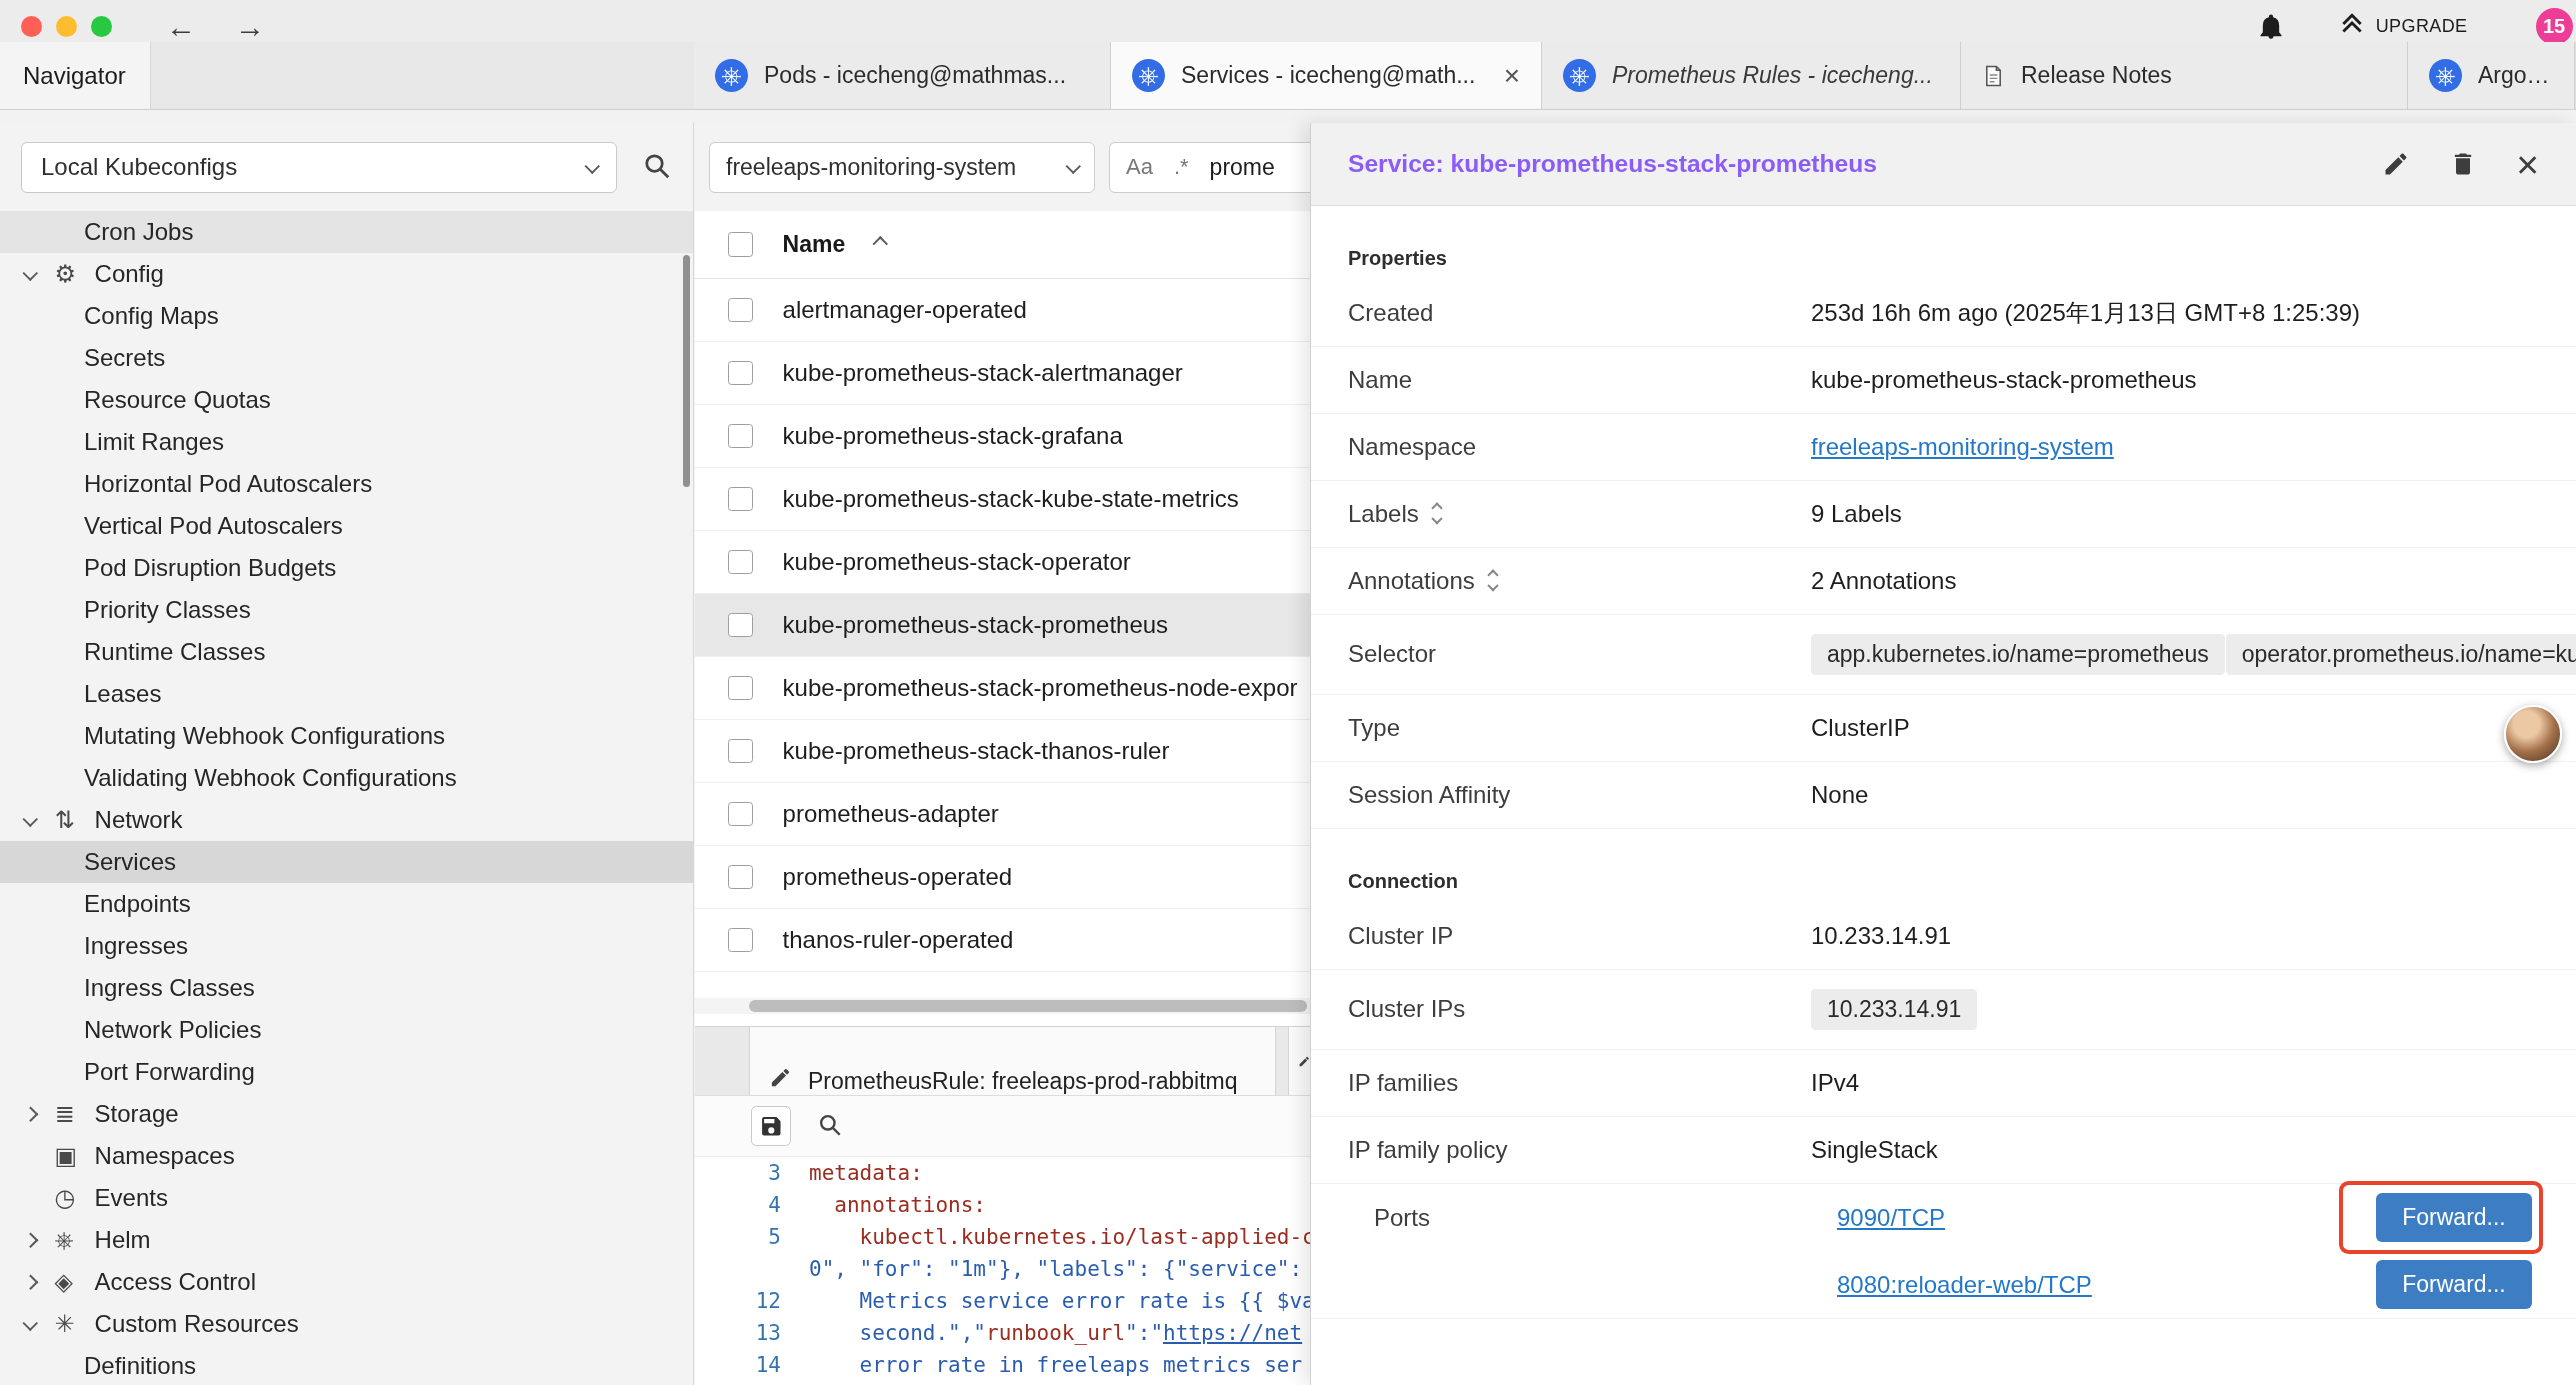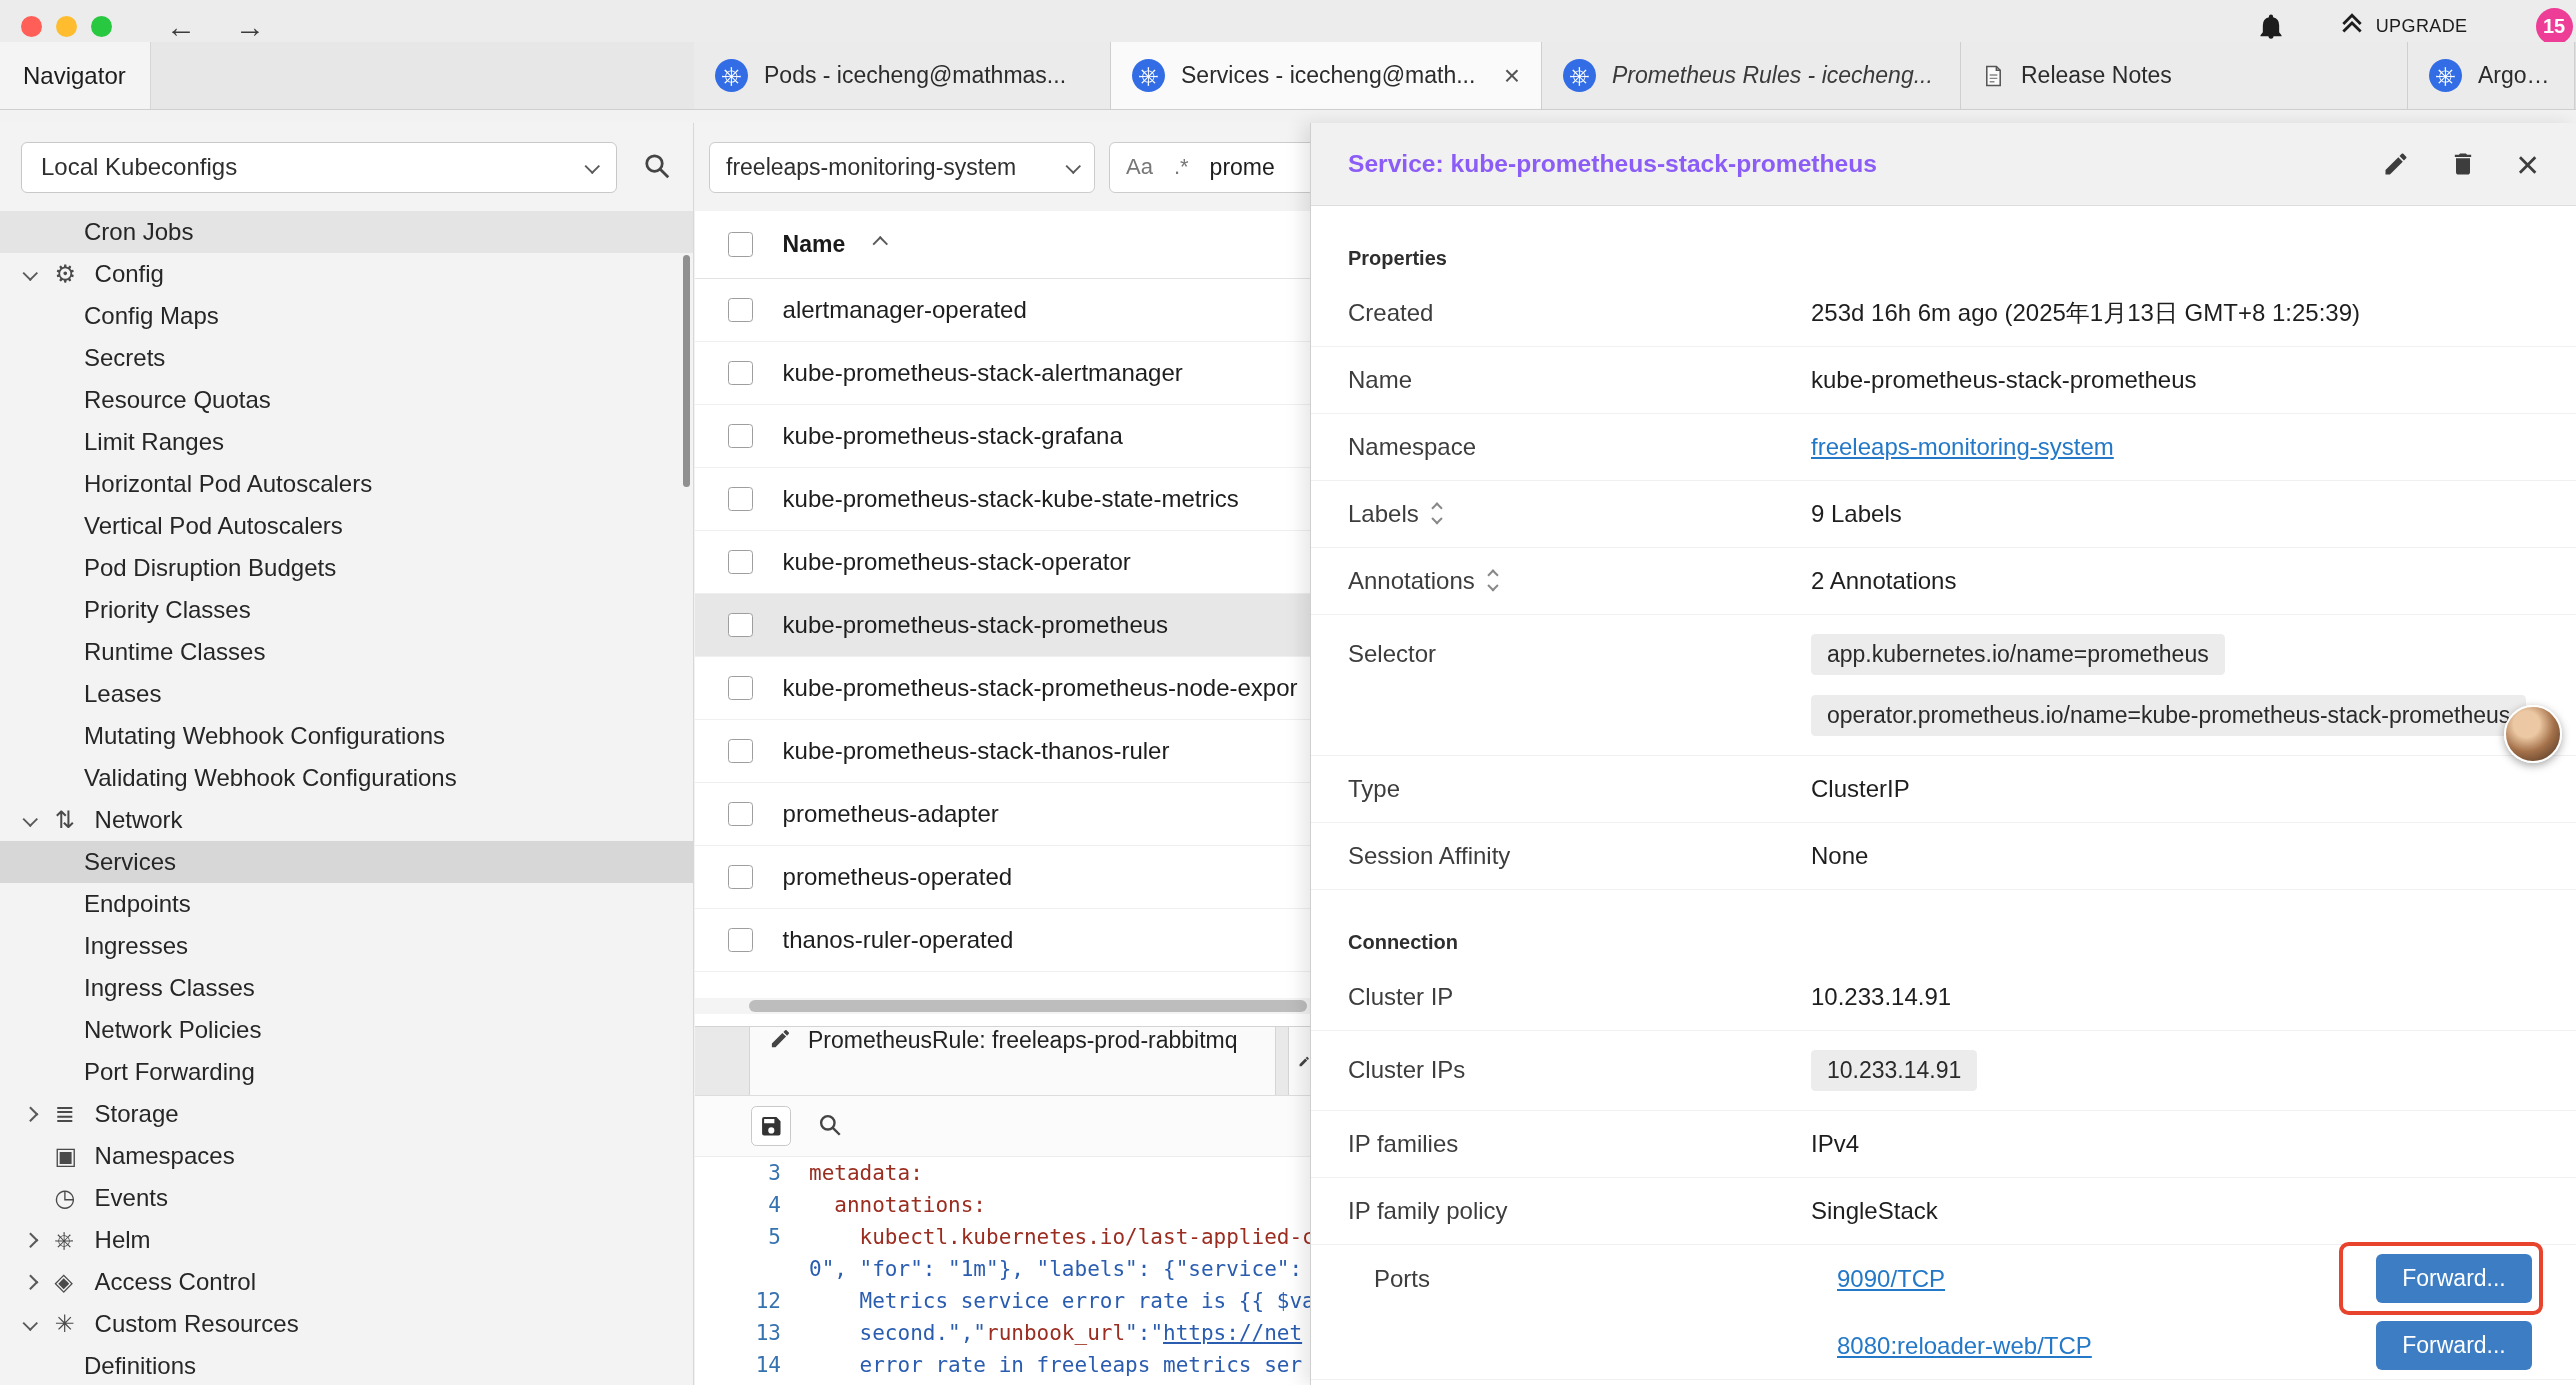--- a/index.html
+++ b/index.html
@@ -63,21 +63,21 @@
   .search-box{flex:none;width:368px;height:51px;background:#fff;border:0.9px solid #ccc;border-radius:6.1px;display:flex;align-items:center;padding:0 16px;gap:21px;font-size:22px;color:#777;}
   .search-box .query{color:#1d1d1d;font-size:23px;}
   .table-header{height:68px;display:flex;align-items:center;gap:30px;padding-left:33px;border-bottom:0.9px solid #e3e3e3;font-size:23px;font-weight:bold;color:#1a1a1a;}
   .cbox{flex:none;width:24.6px;height:24.6px;border:1.8px solid #9e9e9e;border-radius:3.5px;background:#fff;}
   .trow{height:63px;display:flex;align-items:center;gap:30px;padding-left:33px;border-bottom:0.9px solid #efefef;font-size:24px;color:#1d1d1d;white-space:nowrap;}
   .trow.selected{background:#e7e7e7;}
   .hscroll{position:absolute;left:0;right:0;top:875px;height:16px;background:#f4f4f4;}
   .hscroll .thumb{position:absolute;left:54px;right:3.5px;top:1.8px;height:12.3px;background:#bdbdbd;border-radius:6.1px;}
   .dock{position:absolute;left:0;right:0;top:903px;bottom:0;}
   .dock-tabs{height:70px;background:#e9e9e9;border-top:0.9px solid #d3d3d3;border-bottom:0.9px solid #dddddd;display:flex;}
-  .dock-tab{margin-left:54px;width:558px;background:#fafafa;border-left:0.9px solid #d5d5d5;border-right:0.9px solid #d5d5d5;display:flex;align-items:flex-start;gap:16px;padding:0 19px;font-size:23px;color:#222;overflow:hidden;white-space:nowrap;}
+  .dock-tab{margin-left:54px;width:558px;background:#fafafa;border-left:0.9px solid #d5d5d5;border-right:0.9px solid #d5d5d5;display:flex;align-items:flex-end;gap:16px;padding:0 19px;font-size:23px;color:#222;overflow:hidden;white-space:nowrap;}
   .dock-tab-sliver{margin-left:12.3px;width:23px;background:#fafafa;border-left:0.9px solid #d5d5d5;display:flex;align-items:center;padding-left:8.8px;overflow:hidden;}
   .editor-toolbar{height:61px;display:flex;align-items:center;gap:26px;padding-left:56px;background:#fbfbfb;border-bottom:0.9px solid #ececec;}
   .icon-btn{width:40px;height:40px;border:0.9px solid #c9c9c9;border-radius:5.3px;display:flex;align-items:center;justify-content:center;background:#fff;}
   .editor{background:#fff;font-family:"DejaVu Sans Mono","Liberation Mono",monospace;font-size:21px;}
   .eline{height:32px;display:flex;align-items:center;}
   .gutter{flex:none;width:114px;text-align:right;padding-right:28px;color:#3572b0;}
   .ecode{white-space:pre;}
   .seg-key{color:#9b2c20;}
   .seg-str{color:#2a5db0;}
   .seg-url{color:#2a5db0;text-decoration:underline;}
@@ -90,21 +90,21 @@
   .hicon.close{font-size:39px;line-height:1;color:#3d3d3d;}
   .drawer-body{position:absolute;top:83px;left:0;right:0;bottom:0;overflow:hidden;}
   .section-title{height:44px;margin:30px 11px 0 37px;display:flex;align-items:center;font-size:20px;font-weight:bold;color:#2e2e2e;}
   .drow{min-height:67px;display:flex;align-items:center;border-bottom:1.8px solid #f0f0f0;padding-left:37px;padding-right:44px;}
   .dlabel{flex:none;width:463px;display:flex;align-items:center;gap:14px;font-size:24px;color:#3d3d3d;}
   .dvalue{flex:1;font-size:24px;color:#1e1e1e;min-width:0;}
   .dlink{color:#2478c8;text-decoration:underline;cursor:pointer;}
   .badge{display:inline-block;background:#ececec;border-radius:4.4px;padding:7px 16px;font-size:23px;color:#2a2a2a;white-space:nowrap;}
   .drow.tall{align-items:flex-start;padding-top:19px;padding-bottom:19px;}
   .drow.tall .dlabel{height:40px;}
-  .badge-stack{display:flex;flex-direction:column;align-items:flex-start;gap:20px;}
+  .badge-stack{display:flex;flex-direction:row;align-items:flex-start;gap:1px;}
   .drow.ports{align-items:flex-start;padding-top:0;padding-bottom:0;}
   .drow.ports .dlabel{height:67px;margin-left:26px;}
   .port-line{height:67px;display:flex;align-items:center;width:100%;}
   .btn-wrap{position:relative;margin-left:auto;}
   .fwd-btn{height:49px;min-width:156px;padding:0 21px;background:#3c7dc4;color:#fff;border-radius:6.1px;display:flex;align-items:center;justify-content:center;font-size:23px;cursor:pointer;}
   .red-box{position:absolute;left:-37px;right:-10.5px;top:-12.3px;bottom:-12.3px;border:4.4px solid #e8432c;border-radius:9.6px;pointer-events:none;}
   .expander{display:flex;flex-direction:column;gap:3.5px;align-items:center;}
 
   
   .avatar{position:absolute;right:14px;top:705px;width:58px;height:58px;border-radius:50%;border:2.6px solid #fff;box-shadow:0 2.6px 8.8px rgba(0,0,0,.35);background:radial-gradient(circle at 38% 32%,#ecc9a4 0 26%,#a4714a 55%,#432d20 100%);}

